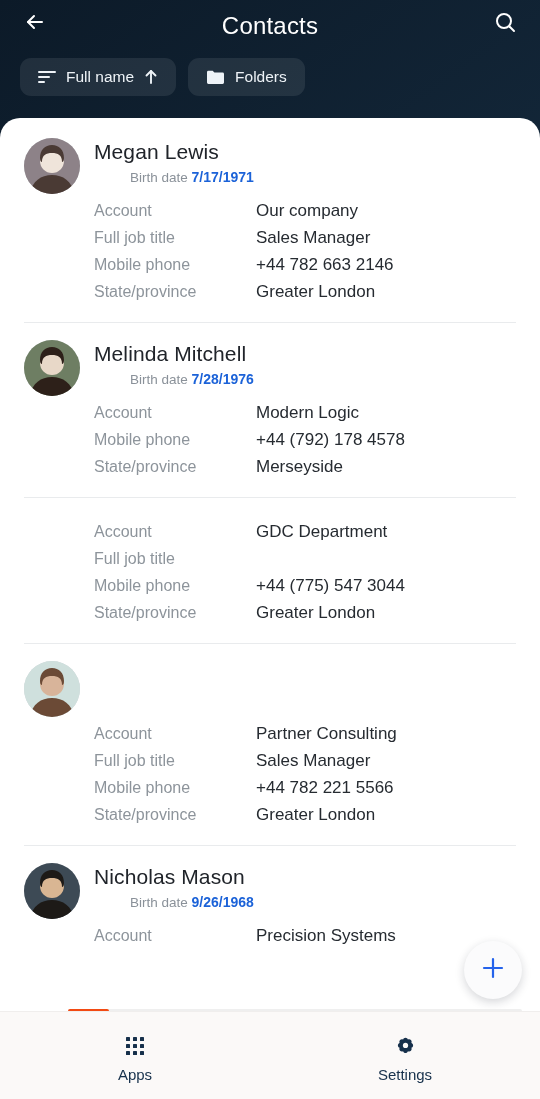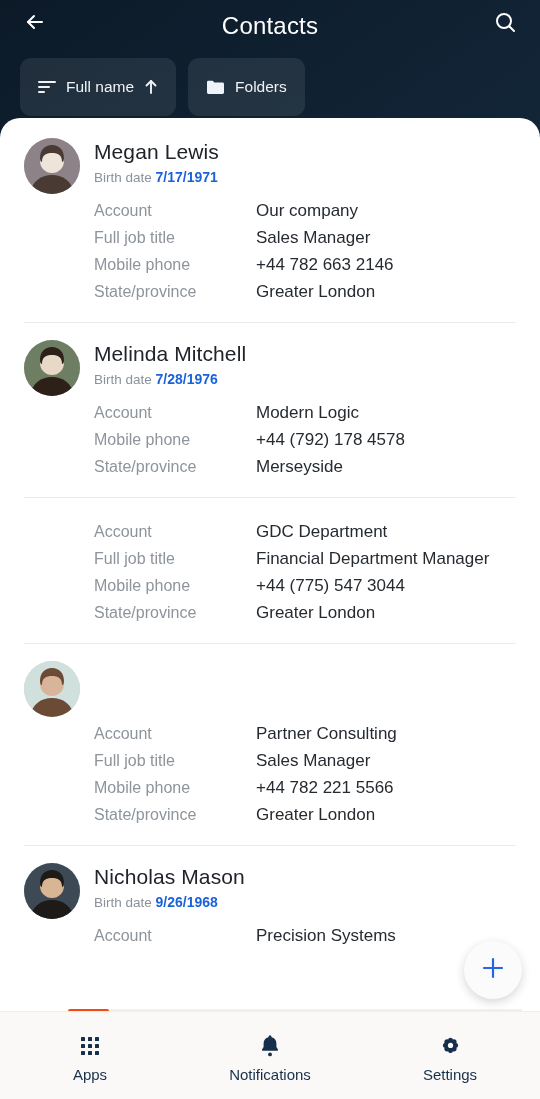--- a/index.html
+++ b/index.html
@@ -15,40 +15,40 @@
   .topbar { position:relative; height:48px; display:flex; align-items:center; padding:0 18px; }
   .back-btn { width:34px; height:34px; display:flex; align-items:center; justify-content:center;
               cursor:pointer; }
   .hdr-title { position:absolute; left:0; right:0; top:12px; text-align:center;
                color:#ffffff; font-size:24px; font-weight:400; letter-spacing:.2px;
                pointer-events:none; }
   .search-btn { position:absolute; right:18px; top:7px; width:34px; height:34px;
                 display:flex; align-items:center; justify-content:center; cursor:pointer; }
 
   .chips { display:flex; gap:12px; padding:10px 20px 18px 20px; }
-  .chip { display:flex; align-items:center; gap:10px; height:58px; padding:0 18px;
+  .chip { display:flex; align-items:center; gap:10px; height:38px; padding:0 18px;
           border-radius:11px; background:rgba(255,255,255,0.085);
           color:#eef3f7; font-size:15.5px; cursor:pointer; white-space:nowrap; }
   .chip .glyph { display:flex; align-items:center; }
 
   
   .panel { position:absolute; left:0; right:0; top:118px; bottom:88px;
            background:#ffffff; border-radius:20px 20px 0 0; overflow:hidden; }
   .panel-inner { padding-top:2px; }
 
   .contact { position:relative; padding:18px 24px 16px 24px; }
   .contact + .contact::before { content:""; position:absolute; top:0; left:24px; right:24px;
                                 height:1px; background:#e9ebed; }
   .c-head { display:flex; align-items:flex-start; gap:14px; }
   .avatar { width:56px; height:56px; border-radius:50%; flex:0 0 56px; overflow:hidden;
             background:#cfd4d8; position:relative; }
   .avatar svg { display:block; width:56px; height:56px; }
   .c-id { padding-top:2px; }
   .c-name { font-size:21px; color:#20242a; font-weight:400; line-height:1.15; letter-spacing:.1px; }
-  .c-birth { margin-top:5px; font-size:13.5px; color:#8a9199; }
+  .c-birth { margin-top:5px; font-size:13.5px; color:#8a9199;margin-left:36px; }
   .c-birth b { color:#1b62d8; font-weight:700; font-size:14px; }
 
   .fields { margin-top:4px; padding-left:70px; }
   .frow { display:flex; align-items:flex-start; margin-bottom:2px; }
   .flabel { flex:0 0 162px; font-size:16px; color:#8d949b; line-height:25px; }
   .fvalue { flex:1; font-size:17px; color:#262b31; line-height:25px; }
 
   
   .fab { position:absolute; right:18px; bottom:100px; width:58px; height:58px;
          border-radius:50%; background:#fbfbfc; box-shadow:0 3px 10px rgba(20,30,45,.18);
@@ -188,21 +188,20 @@
           </div>
         </div>
         <div class="contact">
           <div class="fields">
             <div class="frow">
               <div class="flabel">Account</div>
               <div class="fvalue">GDC Department</div>
             </div>
             <div class="frow">
               <div class="flabel">Full job title</div>
-              <div class="fvalue">Financial Department Manager</div>
             </div>
             <div class="frow">
               <div class="flabel">Mobile phone</div>
               <div class="fvalue">+44 (775) 547 3044</div>
             </div>
             <div class="frow">
               <div class="flabel">State/province</div>
               <div class="fvalue">Greater London</div>
             </div>
           </div>
@@ -287,31 +286,20 @@
           <rect x="17" y="10" width="4" height="4" rx="0.6"></rect>
           <rect x="3" y="17" width="4" height="4" rx="0.6"></rect>
           <rect x="10" y="17" width="4" height="4" rx="0.6"></rect>
           <rect x="17" y="17" width="4" height="4" rx="0.6"></rect>
         </svg>
       </span>
       <span class="nav-label">Apps</span>
     </div>
     <div class="nav-item">
       <span class="nav-icon">
-        <svg width="24" height="26" viewBox="0 0 24 26" fill="#16304b">
-          <path d="M12 2.2a1.5 1.5 0 0 1 1.5 1.5v.5a6.4 6.4 0 0 1 4.9 6.2v3.5l1.6 2.6a.8.8
-                   0 0 1-.7 1.2H4.7a.8.8 0 0 1-.7-1.2l1.6-2.6v-3.5a6.4 6.4 0 0 1 4.9-6.2v-.5A1.5
-                   1.5 0 0 1 12 2.2z"></path>
-          <circle cx="12" cy="21.4" r="1.9"></circle>
-        </svg>
-      </span>
-      <span class="nav-label">Notifications</span>
-    </div>
-    <div class="nav-item">
-      <span class="nav-icon">
         <svg width="25" height="25" viewBox="0 0 24 24" fill="#16304b">
           <path d="M12 1.6c1.1 0 2 .7 2.3 1.7.9-.5 2.1-.4 2.9.4s.9 2 .4 2.9c1 .3 1.7 1.2 1.7
                    2.3s-.7 2-1.7 2.3c.5.9.4 2.1-.4 2.9s-2 .9-2.9.4c-.3 1-1.2 1.7-2.3 1.7s-2-.7-2.3-1.7c-.9.5-2.1.4-2.9-.4s-.9-2-.4-2.9c-1-.3-1.7-1.2-1.7-2.3s.7-2
                    1.7-2.3c-.5-.9-.4-2.1.4-2.9s2-.9 2.9-.4c.3-1 1.2-1.7 2.3-1.7z" transform="translate(0,3)"></path>
           <circle cx="12" cy="11.9" r="2.5" fill="#fbf9f8"></circle>
         </svg>
       </span>
       <span class="nav-label">Settings</span>
     </div>
   </div>

